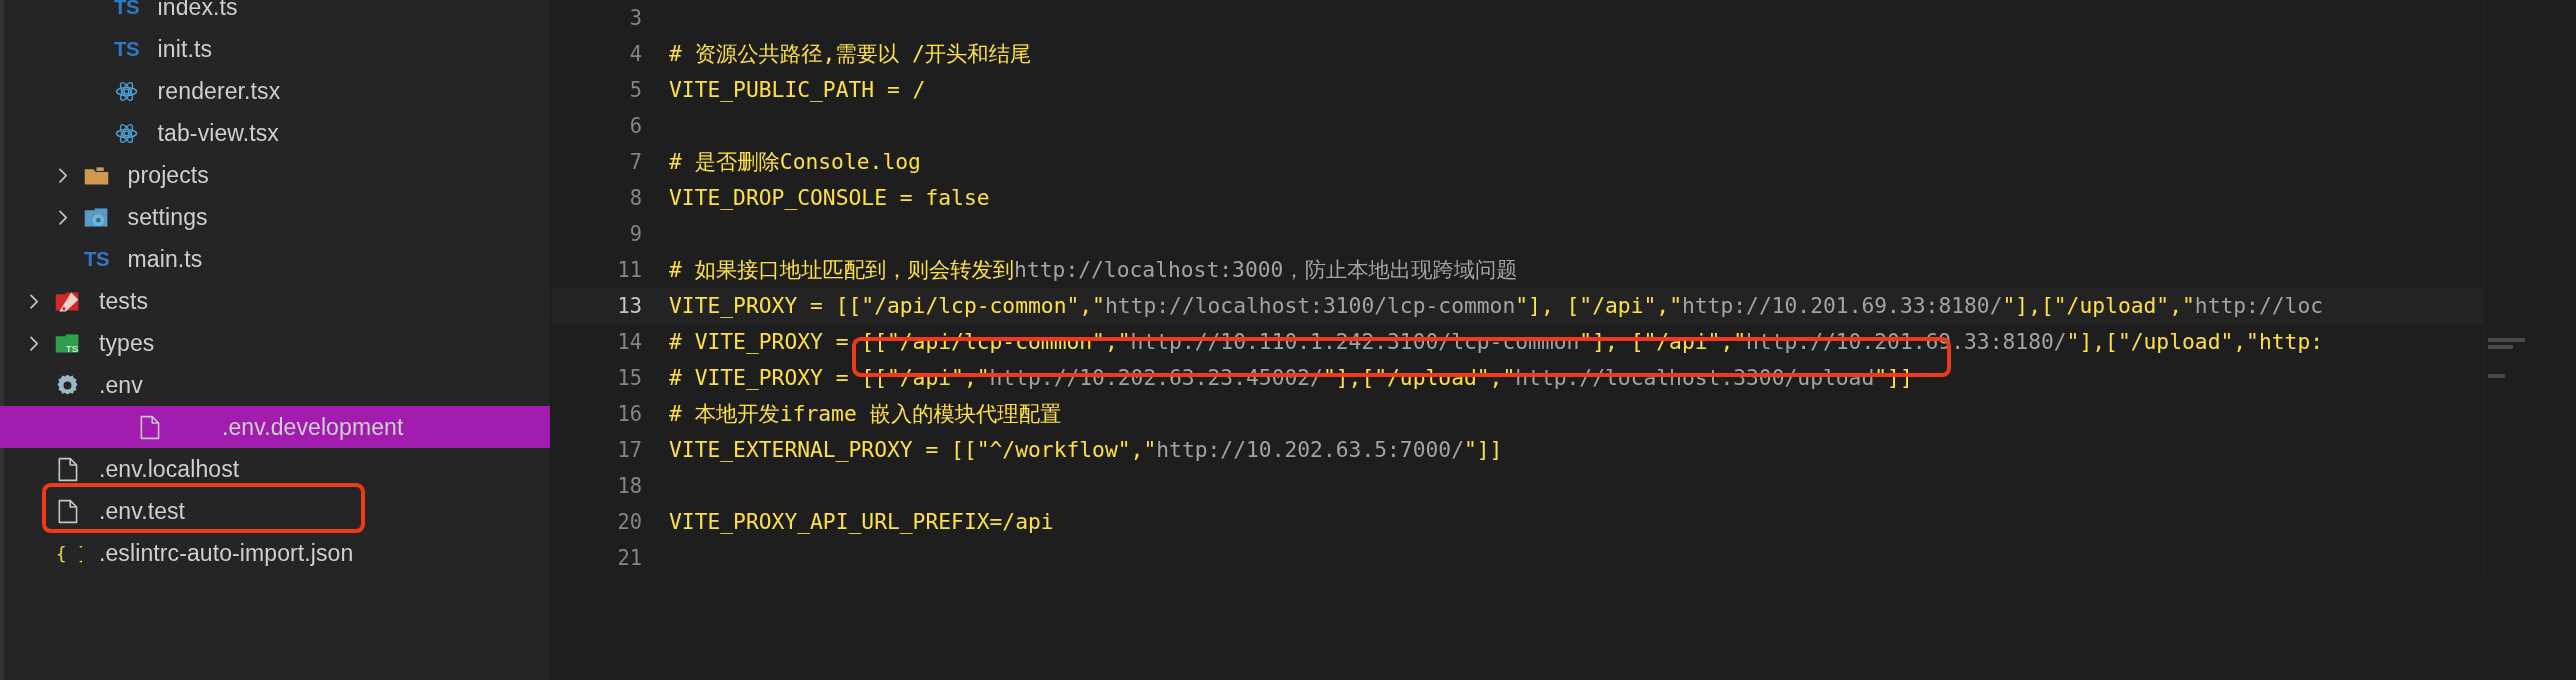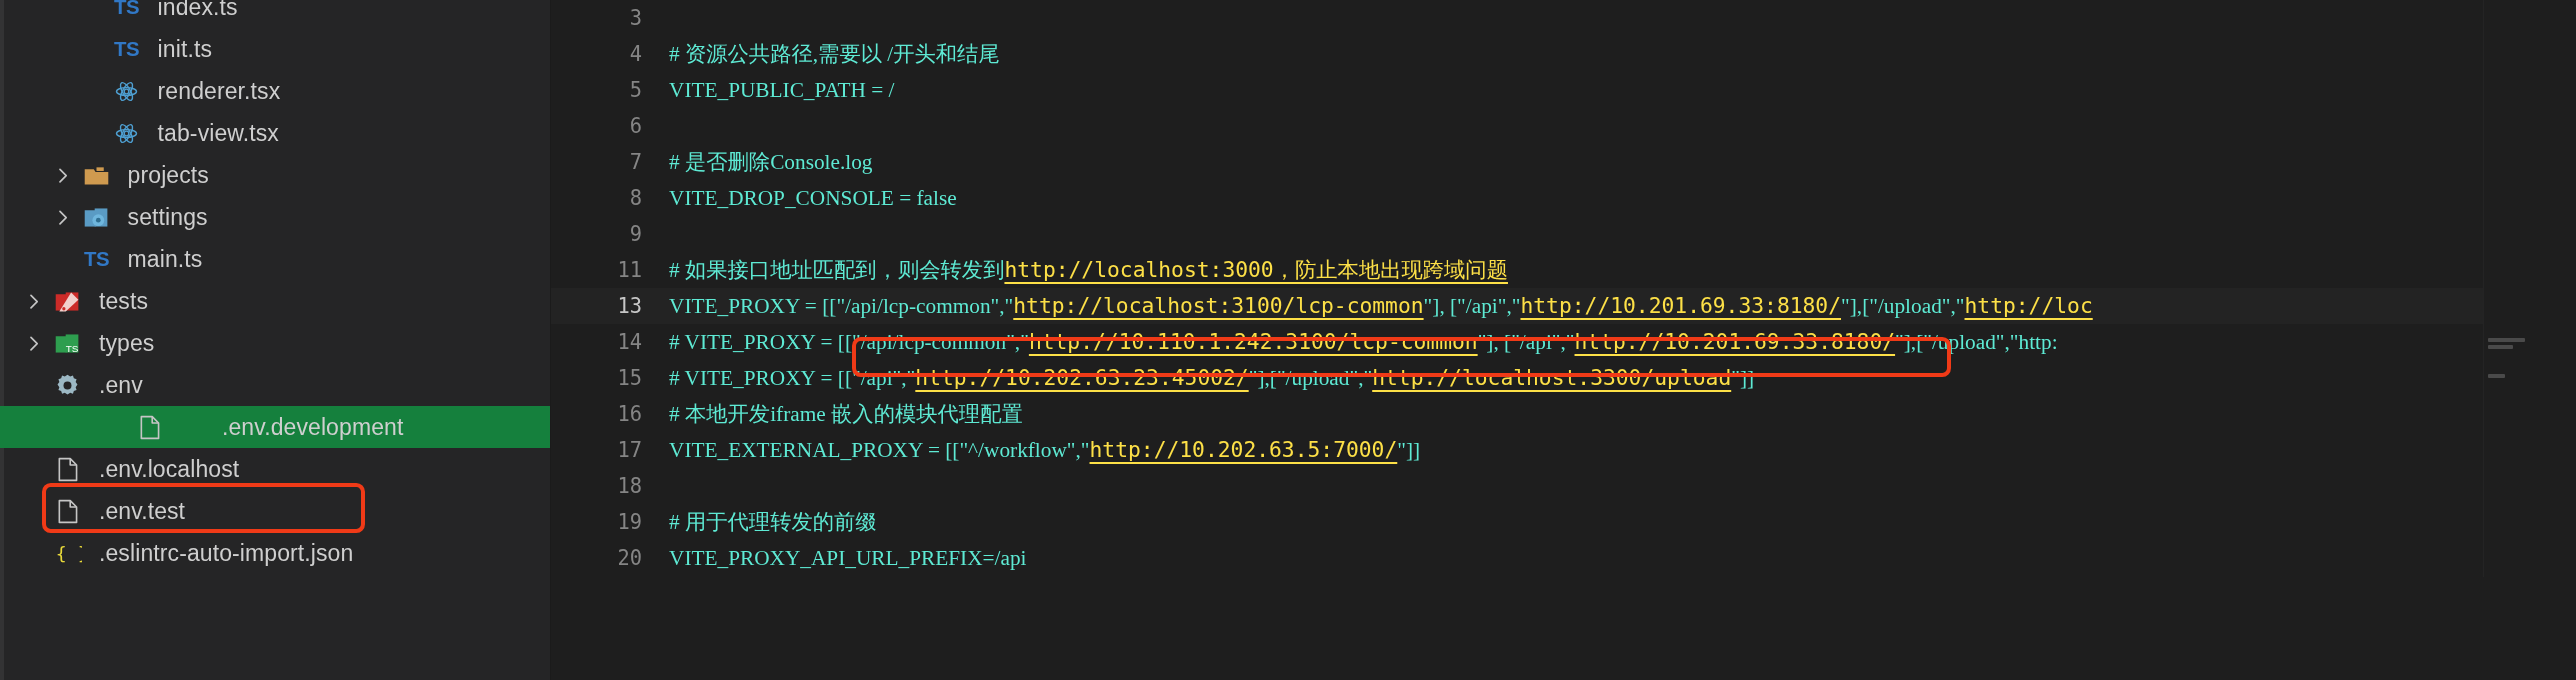--- a/index.html
+++ b/index.html
@@ -42,21 +42,21 @@
   .tree-row {
     height: 42px;
     display: flex;
     align-items: center;
     position: relative;
     white-space: nowrap;
     color: #cccccc;
     font-size: 23px;
     letter-spacing: 0.1px;
   }
-  .tree-row.selected { background: #15803d; gap: 41px; }
+  .tree-row.selected { background: #a21caf; gap: 41px; }
 
   .twisty {
     width: 29px;
     flex: 0 0 29px;
     display: flex;
     align-items: center;
     justify-content: center;
     color: #c5c5c5;
   }
   .twisty svg { display: block; }
@@ -108,22 +108,22 @@
     padding-right: 27px;
     color: #858585;
     font-size: 20.4px;
   }
   .gutter.active { color: #c6c6c6; text-align: right; }
   .ctext {
     flex: 1 1 auto;
     color: #d4d4d4;
     overflow: hidden;
   }          
-  .tok-plain { color: #5eead4; font-family: Liberation Serif, serif; }
-  .tok-link { color: #fde047; text-decoration: underline; text-underline-offset: 4.8px; }
+  .tok-plain { color: #fde047; }
+  .tok-link { color: #a3a3a3; text-underline-offset: 4.8px; }
 
   
   .redbox {
     position: absolute;
     border: 4.8px solid #f03a17;
     border-radius: 8.7px;
     pointer-events: none;
     z-index: 20;
   }
 
@@ -333,21 +333,20 @@
         <div class="cline"><span class="gutter">7</span><span class="ctext"><span class="tok-plain"># 是否删除Console.log</span></span></div>
         <div class="cline"><span class="gutter">8</span><span class="ctext"><span class="tok-plain">VITE_DROP_CONSOLE = false</span></span></div>
         <div class="cline"><span class="gutter">9</span><span class="ctext"></span></div>
         <div class="cline"><span class="gutter">11</span><span class="ctext"><span class="tok-plain"># 如果接口地址匹配到，则会转发到</span><span class="tok-link">http://localhost:3000，防止本地出现跨域问题</span></span></div>
         <div class="cline hl"><span class="gutter active">13</span><span class="ctext"><span class="tok-plain">VITE_PROXY = [["/api/lcp-common","</span><span class="tok-link">http://localhost:3100/lcp-common</span><span class="tok-plain">"], ["/api","</span><span class="tok-link">http://10.201.69.33:8180/</span><span class="tok-plain">"],["/upload","</span><span class="tok-link">http://loc</span></span></div>
         <div class="cline"><span class="gutter">14</span><span class="ctext"><span class="tok-plain"># VITE_PROXY = [["/api/lcp-common","</span><span class="tok-link">http://10.110.1.242:3100/lcp-common</span><span class="tok-plain">"], ["/api","</span><span class="tok-link">http://10.201.69.33:8180/</span><span class="tok-plain">"],["/upload","http:</span></span></div>
         <div class="cline"><span class="gutter">15</span><span class="ctext"><span class="tok-plain"># VITE_PROXY = [["/api","</span><span class="tok-link">http://10.202.63.23:45002/</span><span class="tok-plain">"],["/upload","</span><span class="tok-link">http://localhost:3300/upload</span><span class="tok-plain">"]]</span></span></div>
         <div class="cline"><span class="gutter">16</span><span class="ctext"><span class="tok-plain"># 本地开发iframe 嵌入的模块代理配置</span></span></div>
         <div class="cline"><span class="gutter">17</span><span class="ctext"><span class="tok-plain">VITE_EXTERNAL_PROXY = [["^/workflow","</span><span class="tok-link">http://10.202.63.5:7000/</span><span class="tok-plain">"]]</span></span></div>
         <div class="cline"><span class="gutter">18</span><span class="ctext"></span></div>
-        <div class="cline"><span class="gutter">19</span><span class="ctext"><span class="tok-plain"># 用于代理转发的前缀</span></span></div>
         <div class="cline"><span class="gutter">20</span><span class="ctext"><span class="tok-plain">VITE_PROXY_API_URL_PREFIX=/api</span></span></div>
         <div class="cline"><span class="gutter">21</span><span class="ctext"></span></div>
         <div class="cline"><span class="gutter">22</span><span class="ctext"></span></div>
       </div>
     <div class="minimap">
       <div class="mm-mark" style="top:338px;left:3.9px;width:37px;"></div>
       <div class="mm-mark" style="top:345px;left:3.9px;width:25px;"></div>
       <div class="mm-mark" style="top:374px;left:3.9px;width:17.5px;"></div>
     </div>
   </div>

